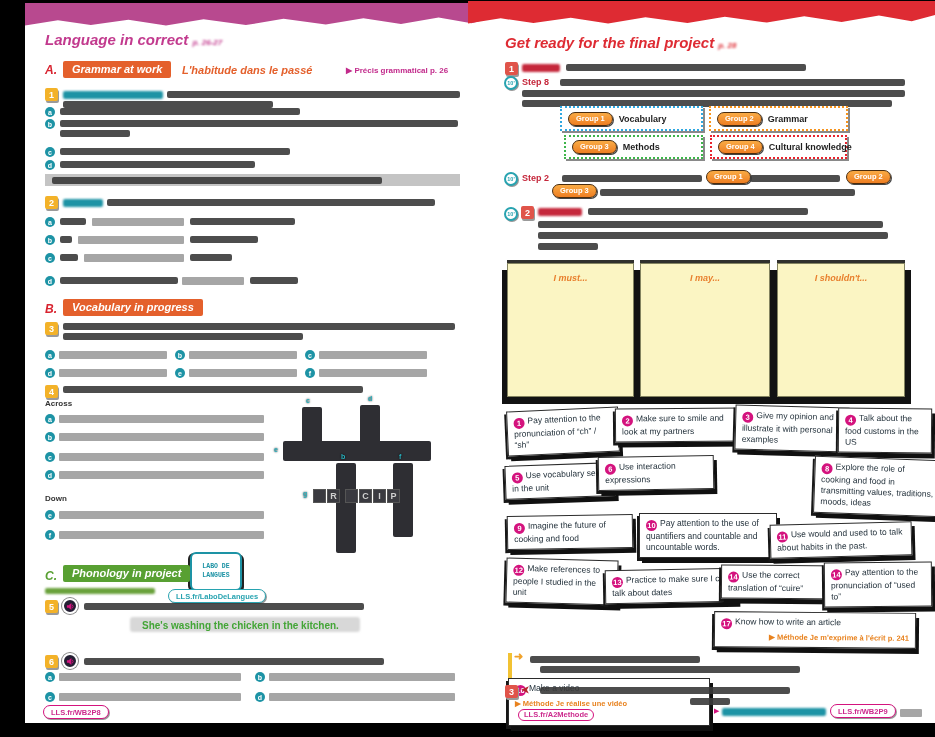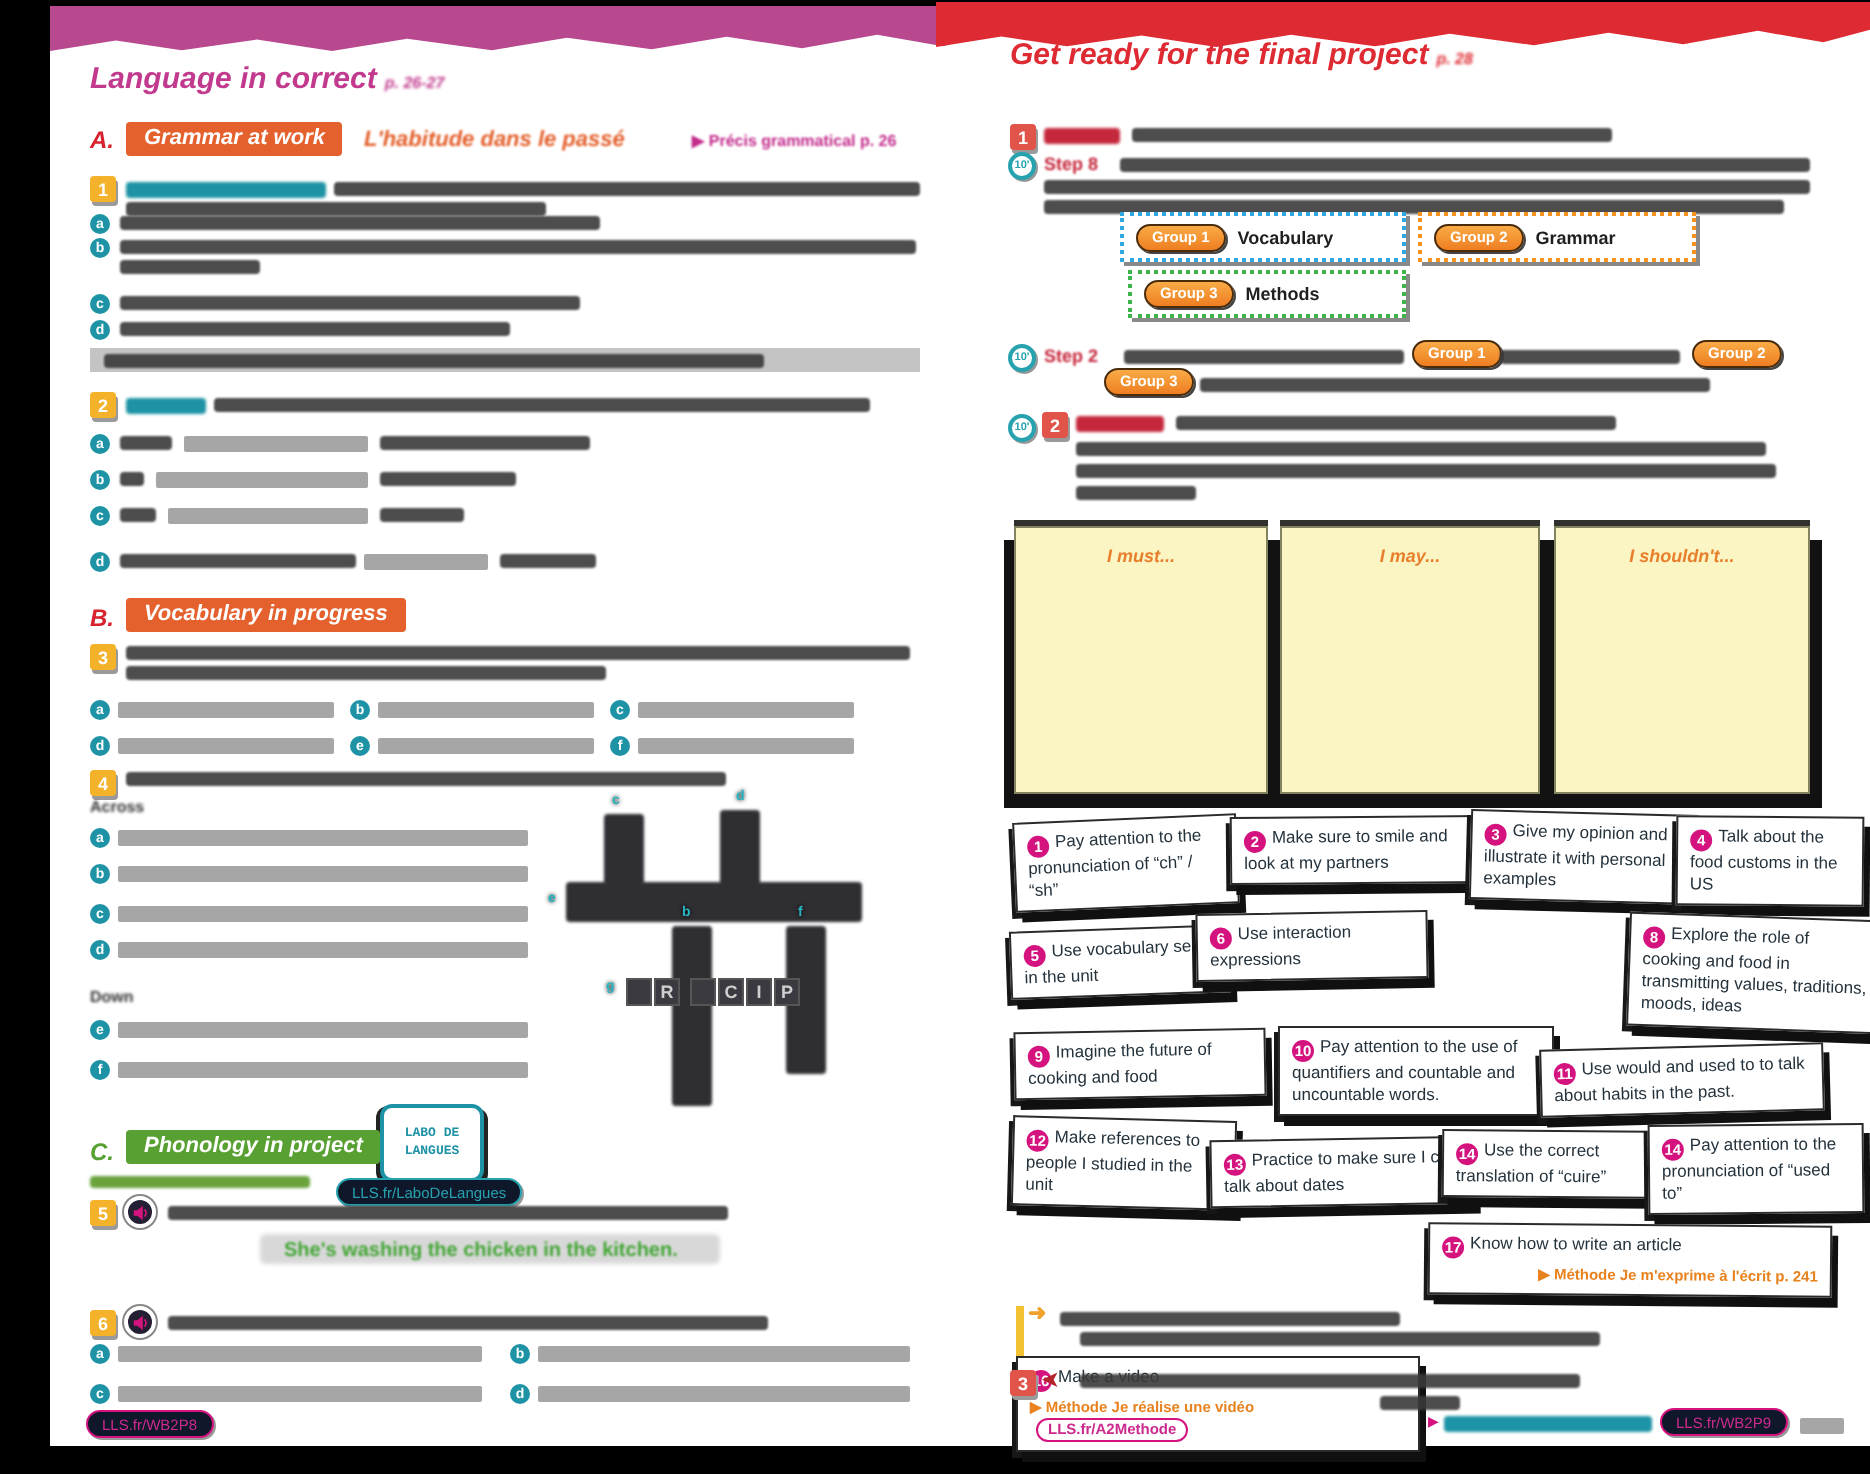--- a/index.html
+++ b/index.html
@@ -33,22 +33,22 @@
   .sec{position:absolute;color:#fff;font-weight:bold;font-style:italic;font-size:11px;padding:2px 9px 3px;border-radius:2px;white-space:nowrap;}
   .sec.o{background:#e4602c;}
   .sec.gr{background:#58a032;}
   .t-title{position:absolute;font-weight:bold;font-style:italic;font-size:15px;filter:blur(.35px);white-space:nowrap;}
   .t-title .pg{font-size:8px;margin-left:4px;filter:blur(.8px);}
   .subA{position:absolute;color:#e4602c;font-weight:bold;font-style:italic;font-size:11px;filter:blur(.55px);white-space:nowrap;}
   .refA{position:absolute;color:#c22a8b;font-size:8px;font-weight:bold;filter:blur(.6px);white-space:nowrap;}
   .lbl{position:absolute;color:#333;font-size:8px;font-weight:bold;filter:blur(.7px);}
   .gband{position:absolute;background:#c4c4c4;}
   
-  .lnk{position:absolute;background:#0f172a;border:1.5px solid #d4137e;border-radius:8px;color:#cc2a8d;
-       font-weight:normal;font-size:7.5px;padding:1.5px 7px;box-shadow:1px 1px 0 #999;white-space:nowrap;}
+  .lnk{position:absolute;background:#ffffff;border:1.5px solid #d4137e;border-radius:8px;color:#cc2a8d;
+       font-weight:bold;font-size:7.5px;padding:1.5px 7px;box-shadow:1px 1px 0 #999;white-space:nowrap;}
   .lnk.teal{border-color:#27a3b0;color:#27a3b0;}
   .labo{position:absolute;background:#fff;border:2px solid #1d93a5;border-radius:6px;box-shadow:2px 2px 0 #222,-2px 1px 0 #222;
        display:flex;flex-direction:column;align-items:center;justify-content:center;color:#1d93a5;font-weight:bold;
        font-size:6.5px;line-height:1.25;font-family:"Liberation Mono",monospace;text-align:center;}
   
   .xw{position:absolute;background:#2e2e33;filter:blur(.7px);border-radius:2px;}
   .xt{position:absolute;width:13px;height:14px;background:#3a3a40;color:#cfcfcf;font-size:9px;font-weight:bold;
       display:flex;align-items:center;justify-content:center;border:1px solid #555;box-sizing:border-box;}
   .xl{position:absolute;color:#2ab3c0;font-size:7px;font-weight:bold;text-shadow:0 0 2px #000;}
   
@@ -220,21 +220,21 @@
   <div class="bl" style="left:59px;top:673px;width:182px;"></div>
   <div class="lt" style="left:255px;top:672px;">b</div>
   <div class="bl" style="left:269px;top:673px;width:186px;"></div>
   <div class="lt" style="left:45px;top:692px;">c</div>
   <div class="bl" style="left:59px;top:693px;width:182px;"></div>
   <div class="lt" style="left:255px;top:692px;">d</div>
   <div class="bl" style="left:269px;top:693px;width:186px;"></div>
 
   <div class="lnk" style="left:43px;top:705px;">LLS.fr/WB2P8</div>
 
-  <div class="t-title r-title" style="left:505px;top:19px;">
+  <div class="t-title r-title" style="left:505px;top:34px;">
     <span>Get ready for the final project</span><span class="pg">p. 28</span>
   </div>
 
   <div class="nr" style="left:505px;top:62px;">1</div>
   <div class="rw" style="left:522px;top:64px;width:38px;"></div>
   <div class="rl" style="left:566px;top:64px;width:240px;"></div>
   <div class="timer" style="left:504px;top:76px;">10'</div>
   <div class="stept" style="left:522px;top:77px;">Step 8</div>
   <div class="rl" style="left:560px;top:79px;width:345px;"></div>
   <div class="rl" style="left:522px;top:90px;width:383px;"></div>
@@ -244,20 +244,24 @@
     <span class="pill">Group 1</span>
     <span class="glabel">Vocabulary</span>
   </div>
   <div class="gbox" style="left:709px;top:106px;width:139px;height:25px;border-color:#f7941d;">
     <span class="pill">Group 2</span>
     <span class="glabel">Grammar</span>
   </div>
   <div class="gbox" style="left:564px;top:135px;width:139px;height:24px;border-color:#3db54a;">
     <span class="pill">Group 3</span>
     <span class="glabel">Methods</span>
+  </div>
+  <div class="gbox" style="left:710px;top:135px;width:137px;height:24px;border-color:#e8232d;">
+    <span class="pill">Group 4</span>
+    <span class="glabel">Cultural knowledge</span>
   </div>
 
   <div class="timer" style="left:504px;top:172px;">10'</div>
   <div class="stept" style="left:522px;top:173px;">Step 2</div>
   <div class="rl" style="left:562px;top:175px;width:140px;"></div>
   <div class="pill pill-a" style="left:706px;top:170px;">Group 1</div>
   <div class="rl" style="left:750px;top:175px;width:90px;"></div>
   <div class="pill pill-a" style="left:846px;top:170px;">Group 2</div>
   <div class="pill pill-a" style="left:552px;top:184px;">Group 3</div>
   <div class="rl" style="left:600px;top:189px;width:255px;"></div>

